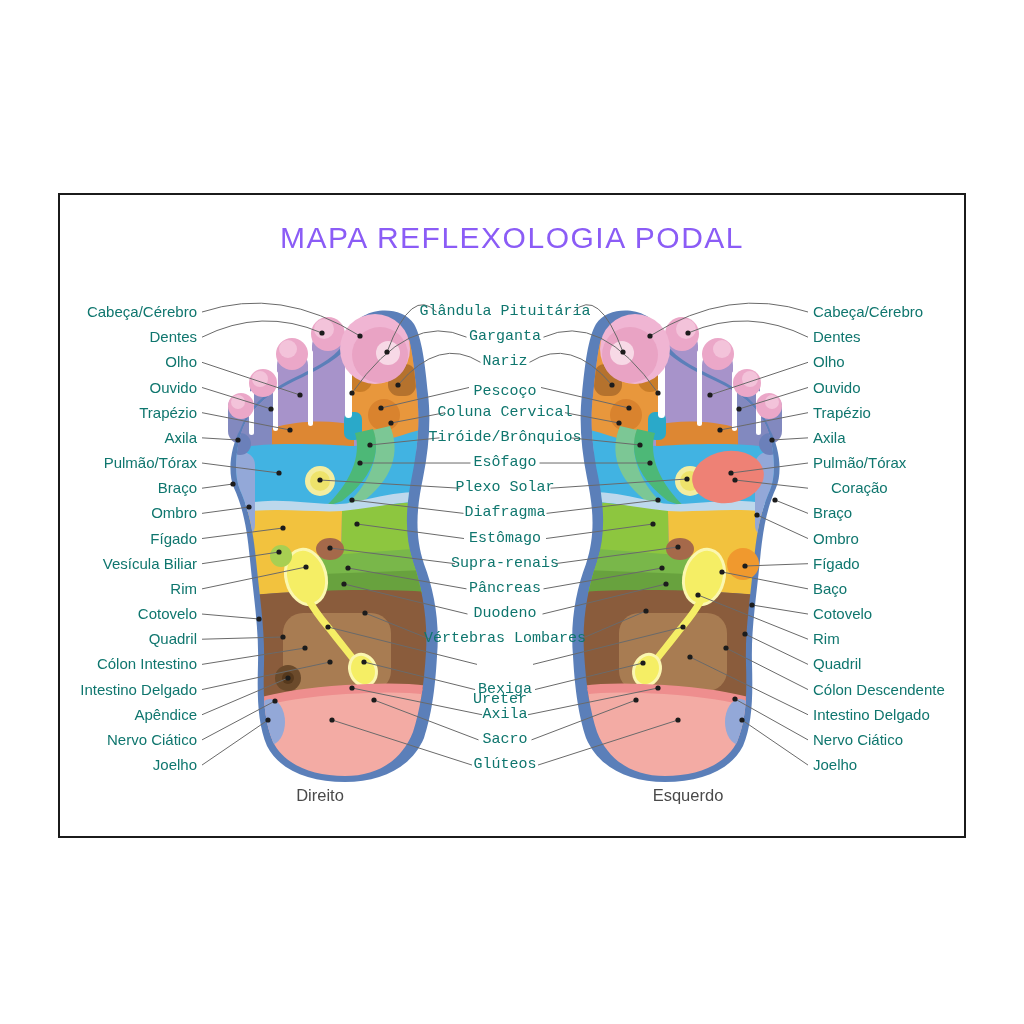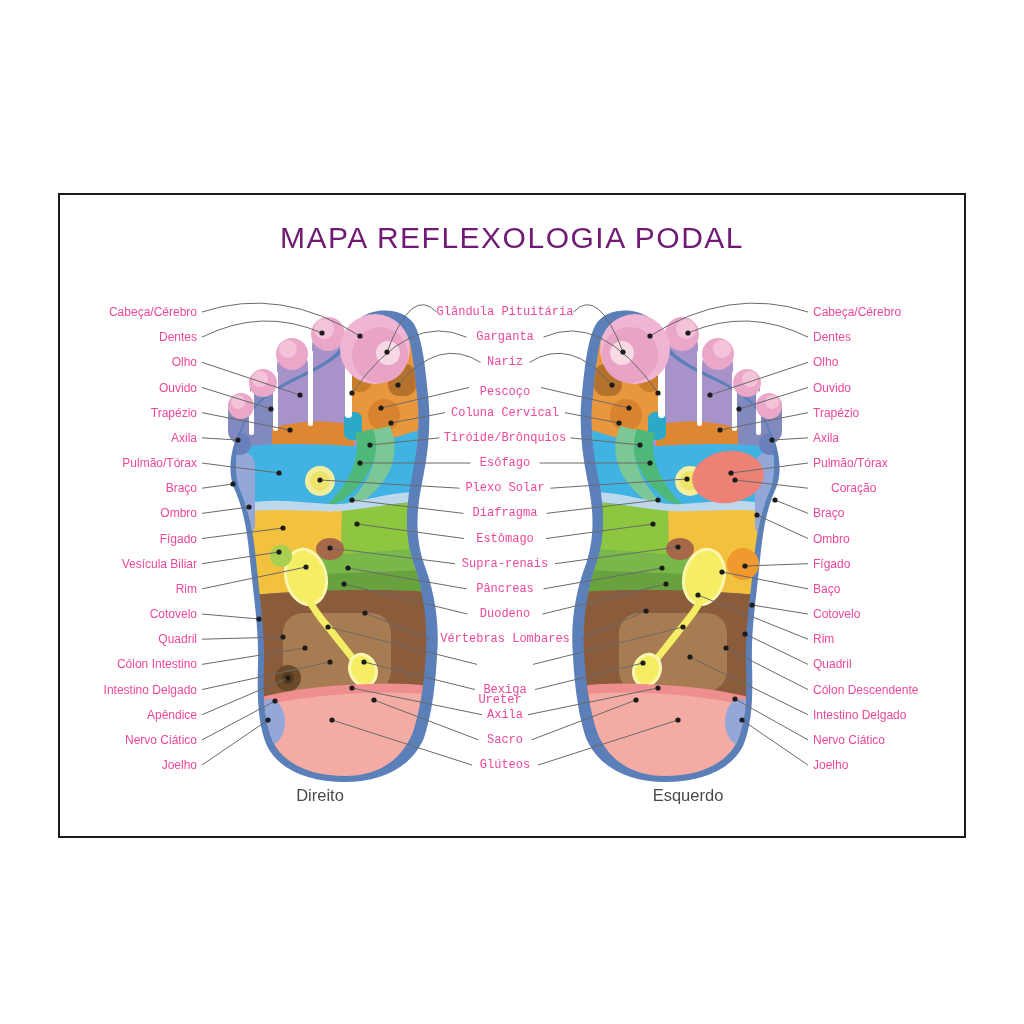--- a/index.html
+++ b/index.html
@@ -1,22 +1,22 @@
 <!DOCTYPE html>
 <html style="--toe_pink: #eba7c8; --toe_highlight: #f3c3da; --big_toe: #e9a3c4; --toe_inner: #f7d9e6; --purple_band: #a793ca; --violet_band: #8289bf; --edge_blue: #5b7fb9; --orange_band: #dd8733; --throat_orange: #e8973c; --dark_orange: #b5722d; --teal: #2aa9c9; --lung_cyan: #41b3e2; --thyroid_green: #4db877; --thyroid_light: #7cc795; --diaphragm_blue: #bdd8ec; --solar_plexus: #eee36b; --liver_yellow: #f2c23e; --stomach_green: #8dc63f; --pancreas_green: #79b74a; --duodenum_green: #68a23e; --kidney_yellow: #f5ee65; --adrenal_brown: #a5694a; --intestine_brown: #8a5c3c; --intestine_light: #a87c52; --appendix_brown: #6b4a2b; --heel_pink: #f3aba4; --sciatic_salmon: #ee8e8e; --knee_periwinkle: #93a8d8; --axilla_blue: #6b80ba; --heart_red: #ee8175; --liver_spot_orange: #f0992e; --gallbladder_green: #a8cf52; --leader_line: #6a6a6a; --dot_black: #1c1c1c; --label_text: #454545;"><head>
 <meta charset="utf-8">
 <style>
   html,body{margin:0;padding:0;background:#ffffff;}
   #poster{position:relative;width:1024px;height:1024px;background:#ffffff;overflow:hidden;
           font-family:"Liberation Sans",sans-serif;}
   #art{position:absolute;left:0;top:0;}
   .frame{position:absolute;left:58px;top:193px;width:904px;height:641px;border:2px solid #1b1b1b;}
   .title{position:absolute;left:0;top:221px;width:100%;text-align:center;font-size:30px;
-         letter-spacing:1.5px;color:#701a75;font-weight:500;}
-  .lbl{position:absolute;font-size:12px;line-height:20px;color:#ec4899;white-space:nowrap;}
+         letter-spacing:1.5px;color:#8b5cf6;font-weight:500;}
+  .lbl{position:absolute;font-size:15px;line-height:20px;color:#0f766e;white-space:nowrap;}
   .lbl-left{text-align:right;}
   .lbl-center{transform:translateX(-50%);font-family:Liberation Mono, monospace;}
   .caption{position:absolute;font-size:16.5px;color:#4a4a4a;transform:translateX(-50%);}
   .leader{fill:none;stroke:#6a6a6a;stroke-width:1;}
   .dot{fill:#1c1c1c;}
 </style>
 </head>
 <body>
 
 <div id="poster">

